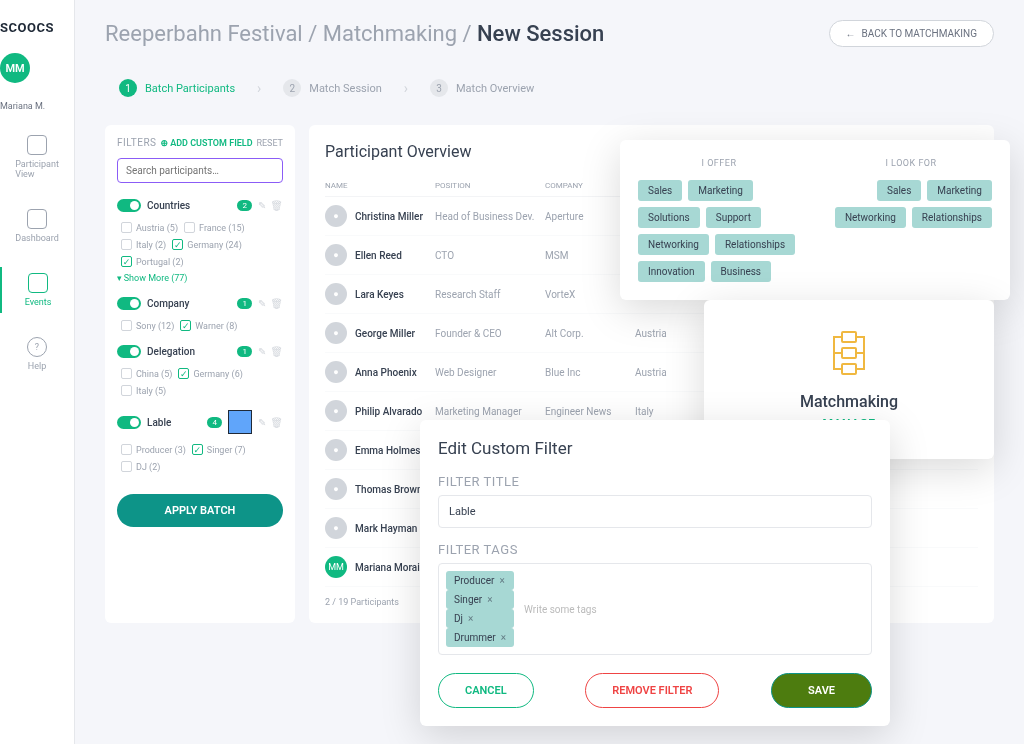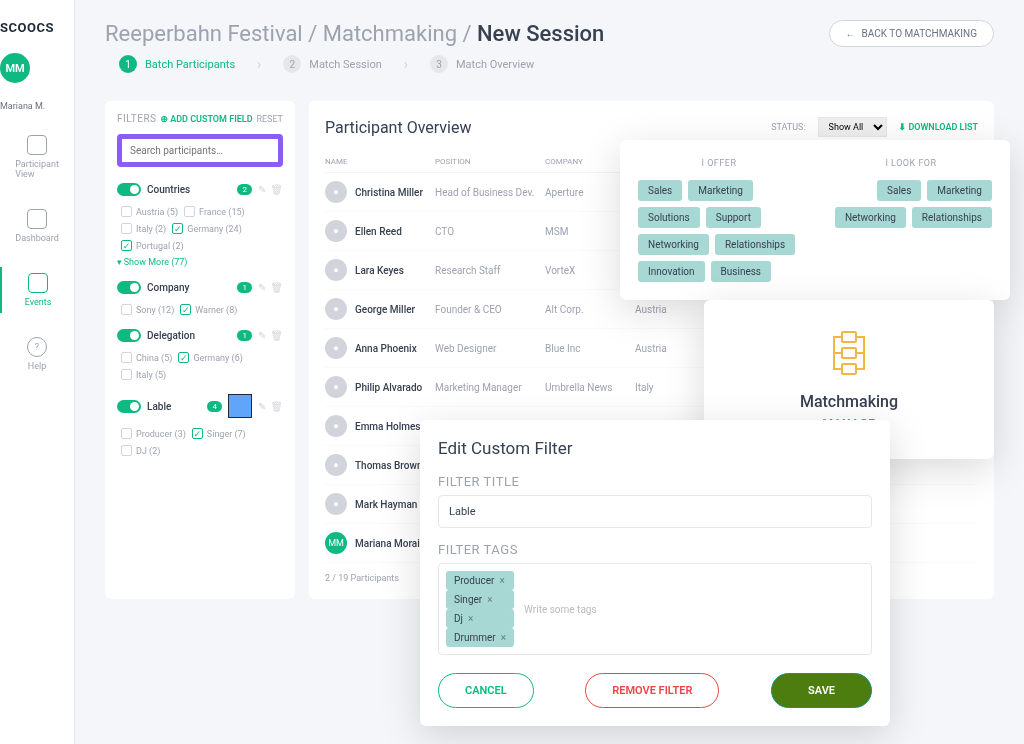--- a/index.html
+++ b/index.html
@@ -5,37 +5,37 @@
 *{box-sizing:border-box;margin:0;padding:0;font-family:-apple-system,BlinkMacSystemFont,"Segoe UI",Roboto,sans-serif}
 body{background:#f5f6fa;width:1024px;height:744px;overflow:hidden;position:relative;font-size:11px;color:#6b7280}
 .sidebar{position:absolute;left:0;top:0;width:75px;height:100%;background:#fff;border-right:1px solid #e5e7eb;display:flex;flex-direction:column;align-items:flex-start;padding-top:20px;gap:18px}
 .logo{font-weight:700;font-size:13px;color:#1f2937;letter-spacing:0.5px}
 .avatar{width:30px;height:30px;border-radius:50%;background:#10b981;color:#fff;display:flex;align-items:center;justify-content:center;font-weight:600;font-size:11px}
 .nav-item{display:flex;flex-direction:column;align-items:center;gap:4px;font-size:9px;color:#9ca3af;cursor:pointer;padding:6px 16px;width:100%}
 .nav-item.active{color:#10b981;border-left:2px solid #10b981}
 .nav-icon{width:20px;height:20px;border:1.5px solid currentColor;border-radius:4px;display:flex;align-items:center;justify-content:center}
 .nav-icon.circle{border-radius:50%}
 .main{position:absolute;left:75px;top:0;right:0;padding:20px 30px}
-.header{display:flex;justify-content:space-between;align-items:center;}
+.header{display:flex;justify-content:space-between;align-items:center;margin-bottom:24px}
 .breadcrumb{font-size:22px;color:#9ca3af;font-weight:400}
 .breadcrumb .current{color:#374151;font-weight:500}
 .back-btn{border:1px solid #d1d5db;border-radius:18px;padding:7px 16px;font-size:10px;color:#6b7280;background:#fff;display:flex;align-items:center;gap:6px;cursor:pointer}
 .steps{display:flex;gap:8px;margin-bottom:20px;align-items:center}
 .step{display:flex;align-items:center;gap:8px;padding:8px 14px;border-radius:6px;font-size:11px;color:#9ca3af}
 .step.active{color:#10b981}
 .step-num{width:18px;height:18px;border-radius:50%;background:#e5e7eb;color:#9ca3af;display:flex;align-items:center;justify-content:center;font-size:10px}
 .step.active .step-num{background:#10b981;color:#fff}
 .step-arrow{color:#d1d5db;font-size:14px}
 .content{display:flex;gap:14px}
 .filters{width:190px;background:#fff;border-radius:6px;padding:12px;font-size:10px}
 .filters-header{display:flex;justify-content:space-between;align-items:center;margin-bottom:10px}
 .filters-title{color:#9ca3af;font-size:10px;letter-spacing:0.5px}
 .add-field{color:#10b981;font-size:9px;font-weight:600;cursor:pointer}
 .reset{color:#9ca3af;font-size:9px;cursor:pointer}
-.search-box{width:100%;border:5px solid #8b5cf6;border-radius:4px;padding:6px 8px;font-size:10px;margin-bottom:12px}
+.search-box{width:100%;border:1px solid #8b5cf6;border-radius:4px;padding:6px 8px;font-size:10px;margin-bottom:12px}
 .filter-group{margin-bottom:10px}
 .filter-head{display:flex;align-items:center;gap:6px;padding:4px 0}
 .toggle{width:24px;height:13px;background:#10b981;border-radius:7px;position:relative;cursor:pointer}
 .toggle::after{content:"";position:absolute;width:9px;height:9px;background:#fff;border-radius:50%;top:2px;right:2px}
 .filter-name{color:#374151;font-weight:500;flex:1}
 .badge{background:#10b981;color:#fff;border-radius:8px;padding:1px 5px;font-size:8px}
 .filter-icons{display:flex;gap:4px;color:#d1d5db;font-size:10px}
 .filter-opts{display:flex;flex-wrap:wrap;gap:6px;margin-top:6px;padding-left:4px}
 .opt{display:flex;align-items:center;gap:4px;font-size:9px;color:#9ca3af}
 .chk{width:11px;height:11px;border:1px solid #d1d5db;border-radius:2px;display:inline-flex;align-items:center;justify-content:center}
@@ -212,20 +212,21 @@
                 <span>🗑</span>
               </span>
             </div>
             <div class="filter-opts">
               <span class="opt"><span class="chk "></span>Producer (3)</span>
               <span class="opt"><span class="chk on">✓</span>Singer (7)</span>
               <span class="opt"><span class="chk "></span>DJ (2)</span>
             </div>
           </div>
         </div>
+      <button class="apply-btn">APPLY BATCH</button>
     </div>
 
     <div class="overview">
       <div class="ov-header">
         <div class="ov-title">Participant Overview</div>
         <div class="ov-actions">
           <span>STATUS:</span>
           <select style="border:1px solid #e5e7eb;padding:3px 6px;font-size:9px"><option>Show All</option></select>
           <span class="download">⬇ <span>DOWNLOAD LIST</span></span>
         </div>
@@ -288,21 +289,21 @@
               <div class="c3">Blue Inc</div>
               <div class="c4">Austria</div>
               <div class="c5"></div>
             </div>
             <div class="trow">
               <div class="c1">
                 <span class="pava ">●</span>
                 <span class="pname">Philip Alvarado</span>
               </div>
               <div class="c2">Marketing Manager</div>
-              <div class="c3">Umbrella News</div>
+              <div class="c3">Engineer News</div>
               <div class="c4">Italy</div>
               <div class="c5">Producer</div>
             </div>
             <div class="trow">
               <div class="c1">
                 <span class="pava ">●</span>
                 <span class="pname">Emma Holmes</span>
               </div>
               <div class="c2">Programer</div>
               <div class="c3">Aperture</div>

